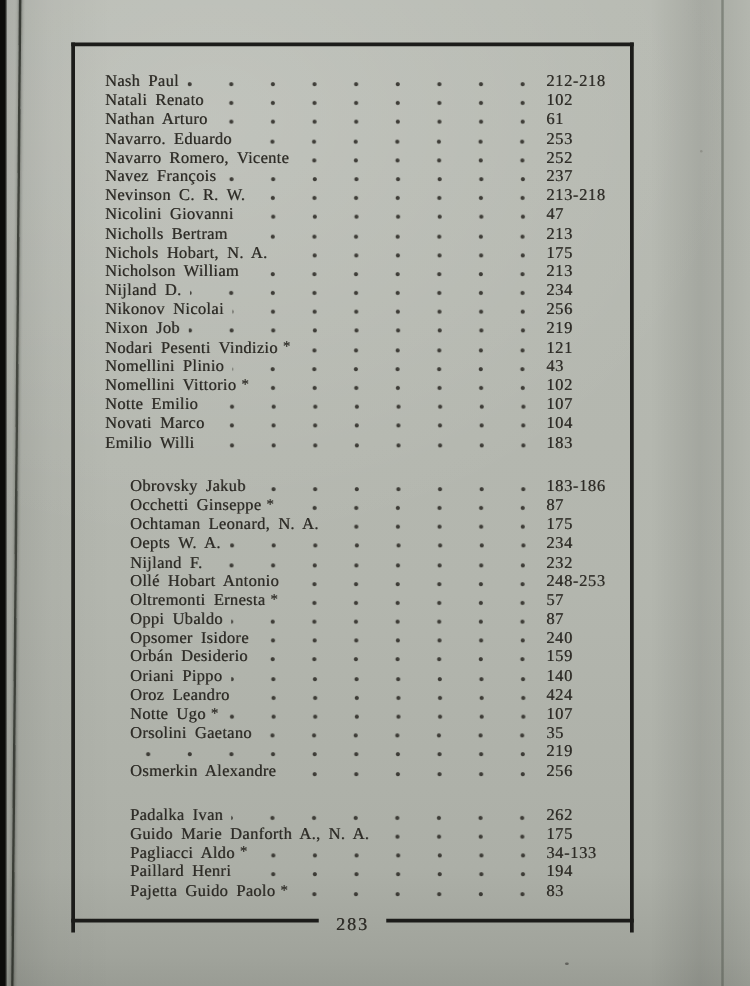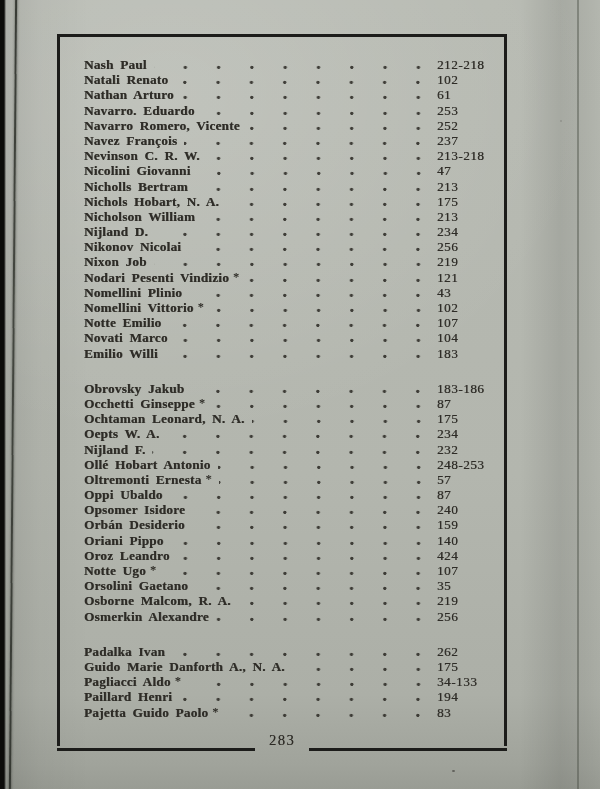--- a/index.html
+++ b/index.html
@@ -39,43 +39,43 @@
     position: absolute; left: 57px; top: 34px;
     width: 450px; height: 712px;
     border: 3px solid #1c1c1a;
     border-bottom: none;
     box-sizing: border-box;
   }
   .index-list {
     position: absolute; left: 0; right: 0; top: 0; bottom: 14px;
     padding: 20px 17px 0 24px;
   }
-  .section + .section { margin-top: 20px; }
+  .section + .section { margin-top: 20px; margin-left: 20px; }
   .row {
     display: flex; align-items: baseline;
     height: 15.2px; line-height: 15.2px;
     font-size: 13.2px; color: #2e2c27;
     text-shadow: 0.4px 0 0 rgba(46,44,39,0.65);
     white-space: nowrap;
   }
-  .name { letter-spacing: 0.25px; word-spacing: 3px; font-weight: bold; }
+  .name { letter-spacing: 0.25px; word-spacing: 3px; }
   .star { margin-left: 4px; font-size: 12px; position: relative; top: -1px; }
   .leader {
     flex: 1; align-self: stretch;
     margin-left: 7px; margin-right: 2px;
     background-image: radial-gradient(circle at 16.5px 10.5px, rgba(45,43,38,0.88) 1.25px, rgba(45,43,38,0) 2px);
     background-size: 33.3px 15.2px;
     background-repeat: repeat-x;
     background-position: right 0 top 0;
   }
   .pages { min-width: 50px; letter-spacing: 0.5px; }
   
   .frame-bottom {
     position: absolute; left: -3px; right: -3px; bottom: -2px;
-    display: flex; align-items: flex-end;
+    display: flex; align-items: flex-start;
   }
   .rule-seg { flex: 1; height: 3px; background: #1c1c1a; transform: translateY(3px); }
   .folio {
     margin: 0 14px;
     font-size: 14.5px; letter-spacing: 1.5px; color: #2c2a25;
     text-shadow: 0.4px 0 0 rgba(46,44,39,0.65);
     line-height: 16px;
   }
   
   .speck { position: absolute; background: rgba(50,48,43,0.55); border-radius: 50%; }
@@ -264,21 +264,20 @@
             <span class="star">*</span>
             <span class="leader"></span>
             <span class="pages">107</span>
           </div>
           <div class="row">
             <span class="name">Orsolini Gaetano</span>
             <span class="leader"></span>
             <span class="pages">35</span>
           </div>
           <div class="row">
-            <span class="name">Osborne Malcom, R. A.</span>
             <span class="leader"></span>
             <span class="pages">219</span>
           </div>
           <div class="row">
             <span class="name">Osmerkin Alexandre</span>
             <span class="leader"></span>
             <span class="pages">256</span>
           </div>
         </div>
         <div class="section">

